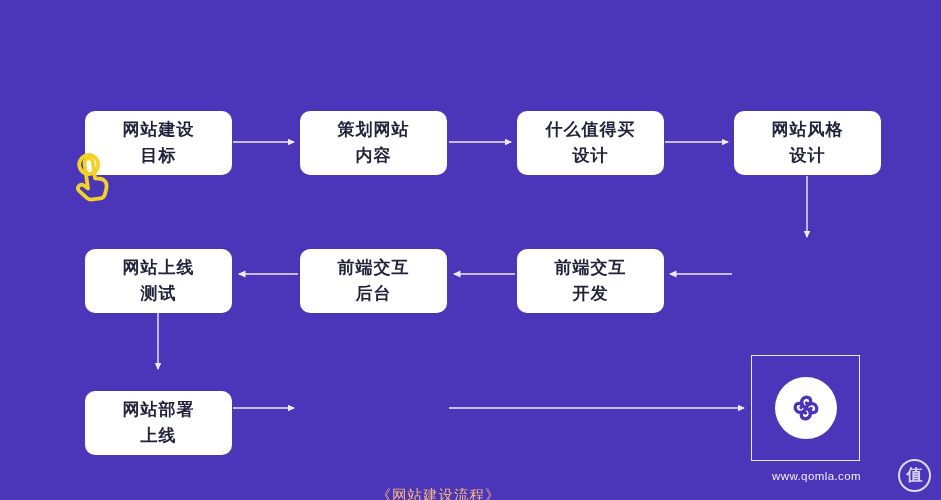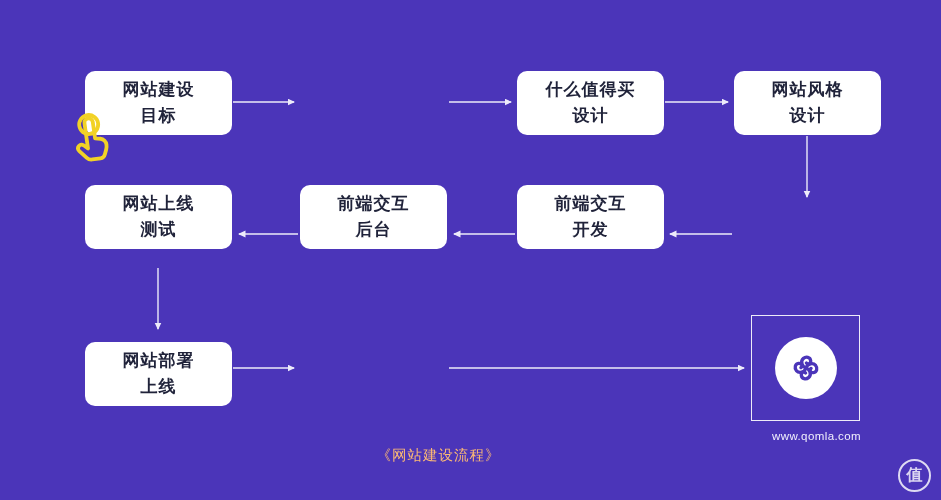--- a/index.html
+++ b/index.html
@@ -1,31 +1,31 @@
 <!DOCTYPE html>
 <html><head>
 <meta charset="utf-8">
 <style>
   html,body{margin:0;padding:0;}
   body{
     width:941px;height:500px;position:relative;overflow:hidden;
     background:#4B35B9;
     font-family:"Liberation Sans","DejaVu Sans",sans-serif;
   }
-  .stage{position:absolute;inset:0;}
+  .stage{position:absolute;inset:0;margin-top:40px;}
   
   .node{
     position:absolute;width:147px;height:64px;
     background:#ffffff;border-radius:10px;
     display:flex;flex-direction:column;align-items:center;justify-content:center;
     color:#20233a;font-weight:700;font-size:17px;line-height:26px;
     letter-spacing:1px;
   }
   .c1{left:85px}.c2{left:300px}.c3{left:517px}.c4{left:734px}
-  .r1{top:71px}.r2{top:185px}.r3{top:342px}
+  .r1{top:71px}.r2{top:209px}.r3{top:351px}
   
   svg.arrows{position:absolute;left:0;top:0;pointer-events:none;}
   
   .logo-box{
     position:absolute;left:751px;top:315px;width:107px;height:104px;
     border:1px solid rgba(255,255,255,0.9);
     display:flex;align-items:center;justify-content:center;
   }
   .logo-circle{
     width:62px;height:62px;border-radius:50%;background:#ffffff;
@@ -78,20 +78,24 @@
       <line x1="158" y1="268" x2="158" y2="329" marker-end="url(#ah)"></line>
       <line x1="233" y1="368" x2="294" y2="368" marker-end="url(#ah)"></line>
       <line x1="449" y1="368" x2="744" y2="368" marker-end="url(#ah)"></line>
     </g>
   </svg>
 
   <div class="node r1 c1">
     <span>网站建设</span>
     <span>目标</span>
   </div>
+  <div class="node r1 c2">
+    <span>策划网站</span>
+    <span>内容</span>
+  </div>
   <div class="node r1 c3">
     <span>什么值得买</span>
     <span>设计</span>
   </div>
   <div class="node r1 c4">
     <span>网站风格</span>
     <span>设计</span>
   </div>
 
   <div class="node r2 c3">

